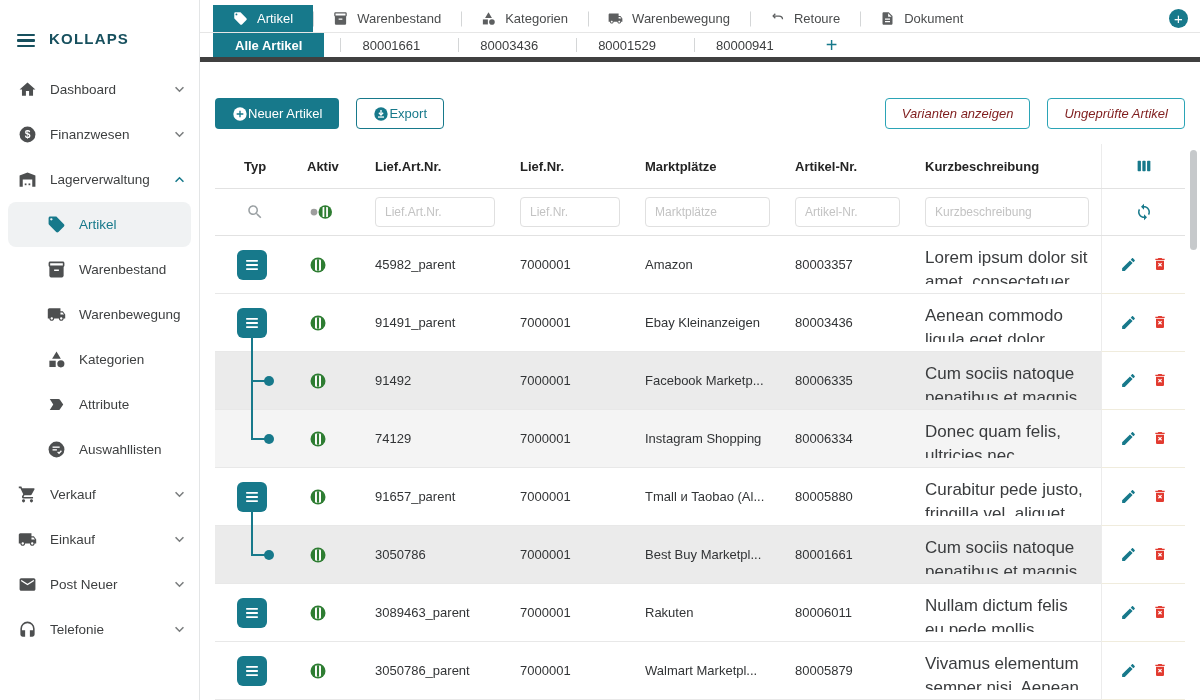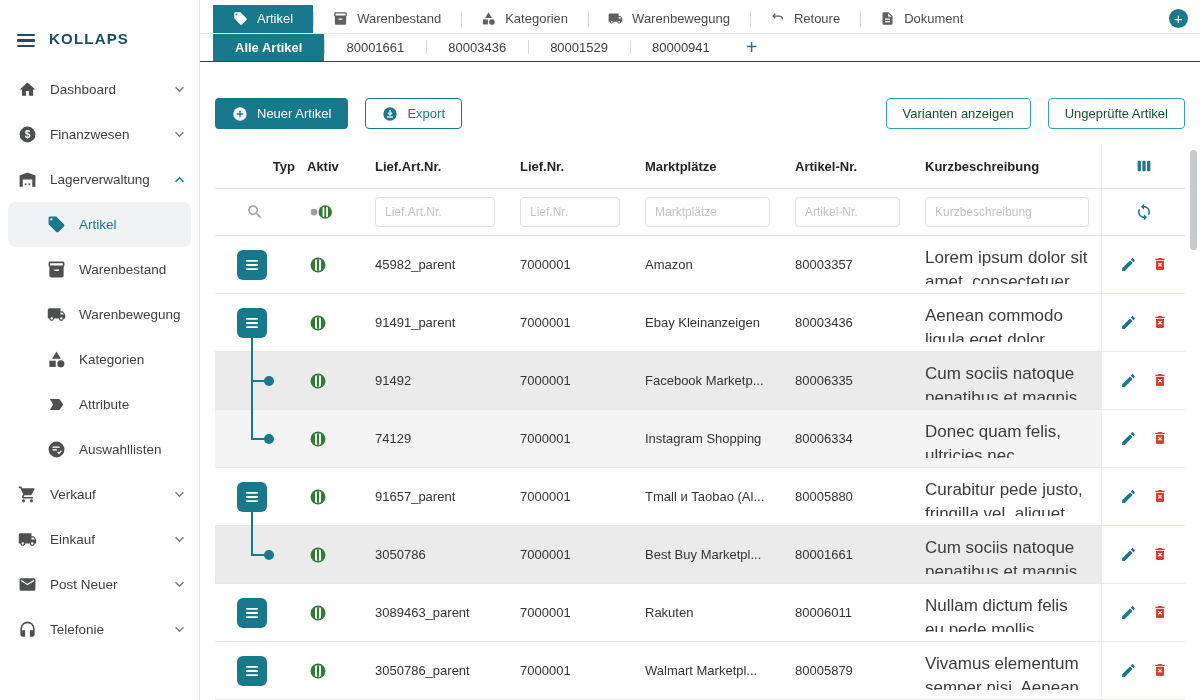--- a/index.html
+++ b/index.html
@@ -21,48 +21,48 @@
   .side-item.sub { padding-left:46px; }
   .side-item.sub .sicon { width:19px; }
   .side-item.active { background:#f0f2f3; border-radius:8px; margin:0 8px; padding-left:38px; color:#17798b; font-weight:500; }
   .side-item.active .sicon { color:#17798b; }
   .side-item.open .chev { color:#17798b; }
 
   
   .main { flex:1; display:flex; flex-direction:column; position:relative; background:#fff; }
   .tabbar { display:flex; align-items:stretch; padding-left:13px; background:#fff; }
   .tabbar1 { height:34px; padding-top:5px; border-bottom:1px solid #e6e6e6; }
-  .tabbar2 { height:29px; border-bottom:1px solid #404040; }
+  .tabbar2 { height:29px; border-bottom:5px solid #404040;gap:16px; }
   .tab { display:flex; align-items:center; gap:9px; padding:0 20px; font-size:13px; color:#4a4c4d; cursor:pointer; position:relative; white-space:nowrap; }
   .tab:not(.active):not(:first-child)::before { content:""; position:absolute; left:0; top:50%; transform:translateY(-50%); width:1px; height:15px; background:#d4d6d7; }
   .tab.active { background:#17798b; color:#fff; font-weight:500; }
   .tab .ticon { display:flex; color:#5d5f60; }
   .tab.active .ticon { color:#fff; }
   .tab .ticon svg { width:15px; height:15px; }
   .subtab { display:flex; align-items:center; padding:0 22px; font-size:13px; font-weight:500; color:#3c3e3f; cursor:pointer; position:relative; }
   .subtab:not(.active):not(:first-child)::before { content:""; position:absolute; left:0; top:50%; transform:translateY(-50%); width:1px; height:14px; background:#d4d6d7; }
   .subtab.active { background:#17798b; color:#fff; font-weight:bold; }
   .add-tab-plus { display:flex; align-items:center; padding:0 14px; color:#17798b; font-size:20px; font-weight:500; cursor:pointer; }
   .bar-plus { margin-left:auto; margin-right:12px; align-self:center; width:19px; height:19px; border-radius:50%; background:#17798b; color:#fff; display:flex; align-items:center; justify-content:center; font-size:15px; line-height:1; cursor:pointer; }
 
   
   .content { padding:0 15px; }
   .toolbar { display:flex; align-items:center; margin-top:36px; gap:17px; }
-  .btn { height:31px; border-radius:4px; display:flex; align-items:center; gap:9px; padding:0 16px; font-size:13px; font-weight:500; cursor:pointer; border:1px solid transparent; background:#fff; font-family:"Liberation Sans",sans-serif; }
+  .btn { height:31px; border-radius:4px; display:flex; align-items:center; padding:0 16px; font-size:13px; font-weight:500; cursor:pointer; border:1px solid transparent; background:#fff; font-family:"Liberation Sans",sans-serif; }
   .btn-primary { background:#17798b; color:#fff; }
   .btn-teal-outline { border-color:#17798b; color:#17798b; }
-  .btn-cyan-outline { border-color:#2ba4b6; color:#14532d; }
+  .btn-cyan-outline { border-color:#2ba4b6; color:#7f1d1d;font-style:italic; }
   .toolbar .spacer { margin-left:auto; }
   .btn .bicon { display:flex; }
 
   
   .table { margin-top:15px; }
   .grid { display:grid; grid-template-columns:80px 67px 145px 125px 150px 130px 1fr 84px; align-items:center; }
   .thead { height:45px; border-bottom:1px solid #e2e2e2; font-size:13px; font-weight:bold; color:#242424; }
-  .thead .hc1 { padding-left:29px;text-align:right; } .thead .hc2 { padding-left:12px; }
+  .thead .hc1 { padding-left:29px; } .thead .hc2 { padding-left:12px; }
   .thead .hpl { padding-left:13px; }
   .col-actions { height:100%; display:flex; align-items:center; justify-content:center; gap:15px; border-left:1px solid #ececec; }
   .tfilter { height:47px; border-bottom:1px solid #e2e2e2; }
   .tfilter input { width:calc(100% - 25px); margin-left:13px; height:30px; border:1.5px solid #e0e0e0; border-radius:4px; padding:0 9px; font-size:12px; color:#555; font-family:"Liberation Sans",sans-serif; outline:none; }
   .tfilter input::placeholder { color:#c3c3c3; }
   .fc1 { display:flex; justify-content:center; color:#9aa0a3; }
   .fc2 { display:flex; padding-left:13px; align-items:center; }
   .trow { height:58px; border-bottom:1px solid #e8e8e8; font-size:13px; color:#323436; }
   .cell { padding-left:13px; white-space:nowrap; overflow:hidden; }
   .cell.desc { font-size:17px; line-height:1.45; white-space:normal; color:#3a3c3e; padding-right:10px; max-height:38px; }

